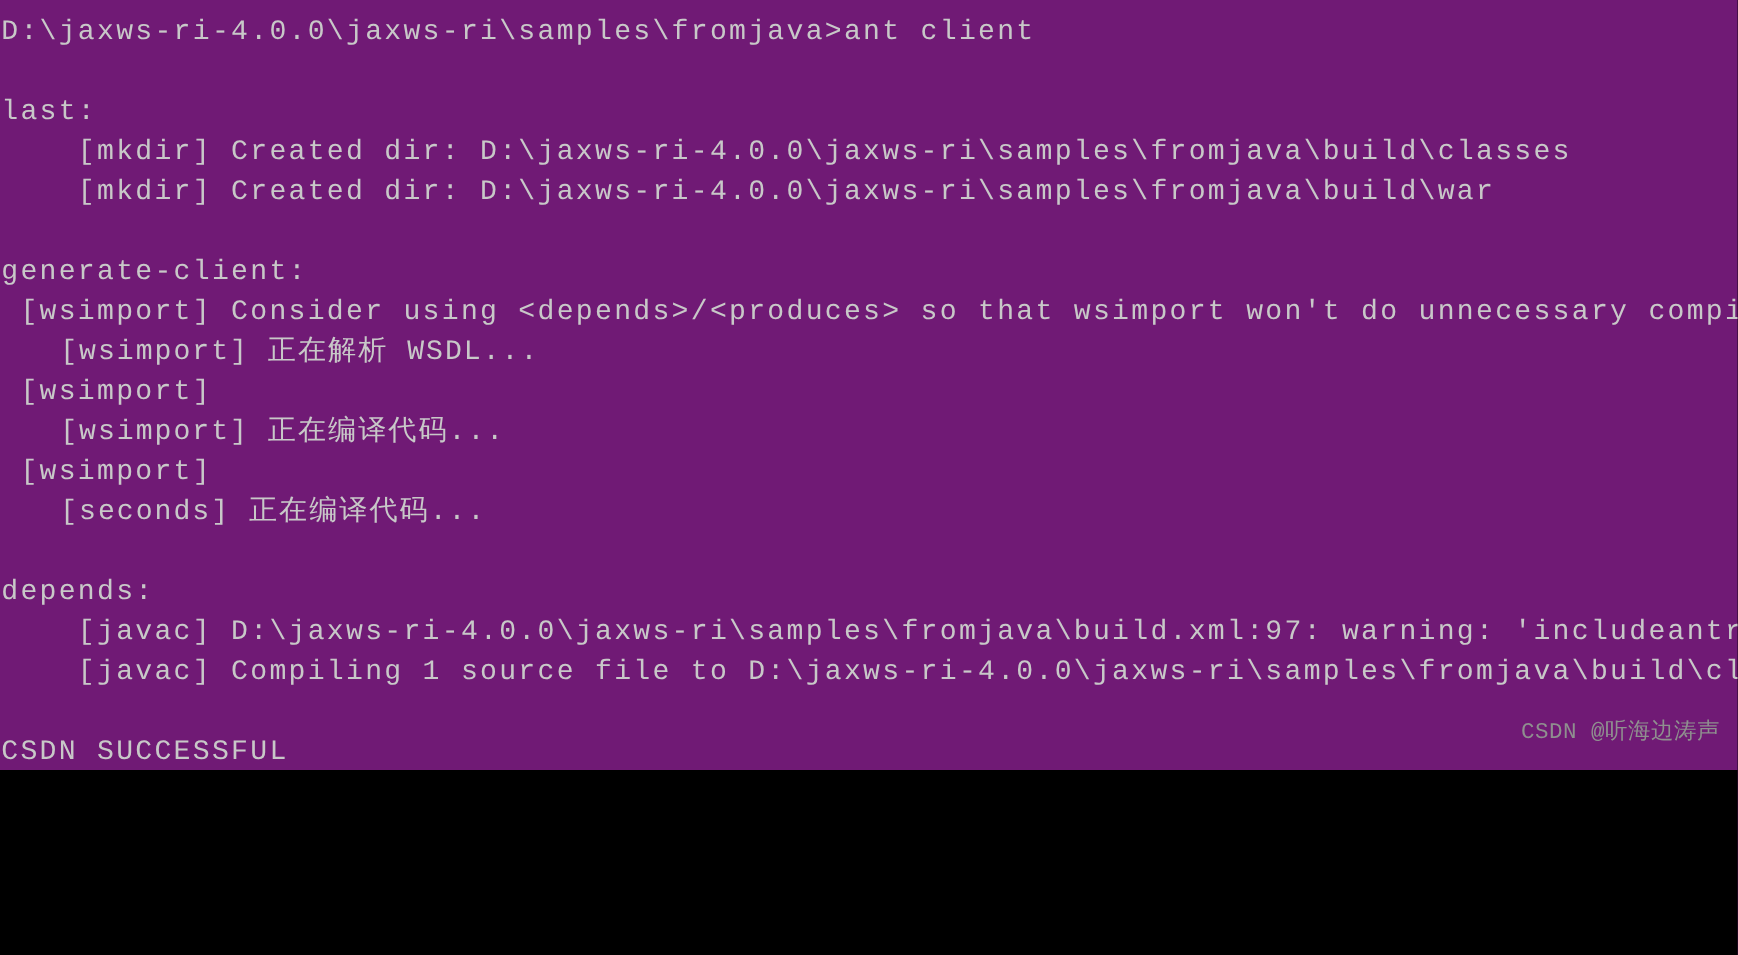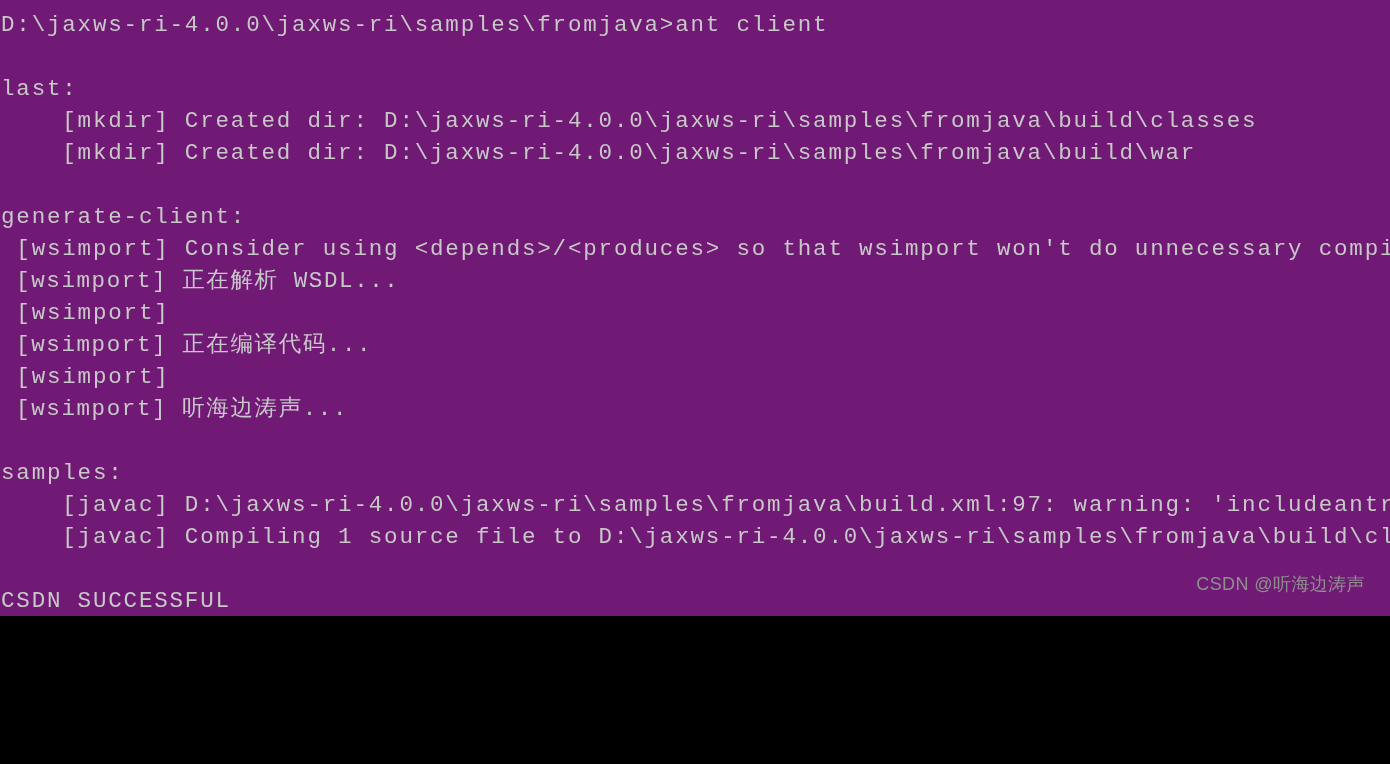--- a/index.html
+++ b/index.html
@@ -48,27 +48,28 @@
     text-overflow: clip;
   }
 
   .line.blank {
     color: transparent;
   }
 
   
   .line.cjk {
     letter-spacing: 1.6px;
+    padding-left: 32px;
   }
 
   #watermark {
     position: absolute;
-    right: 25px;
+    right: 14px;
     bottom: 20px;
-    font-family: Liberation Sans, sans-serif;
+    font-family: Liberation Mono, monospace;
     font-size: 18px;
     color: #8f8f8f;
     letter-spacing: 0.4px;
     white-space: pre;
     user-select: none;
   }
 </style>
 </head>
 <body>
 
@@ -79,23 +80,23 @@
       <div class="line">last:</div>
       <div class="line">    [mkdir] Created dir: D:\jaxws-ri-4.0.0\jaxws-ri\samples\fromjava\build\classes</div>
       <div class="line">    [mkdir] Created dir: D:\jaxws-ri-4.0.0\jaxws-ri\samples\fromjava\build\war</div>
       <div class="line blank"></div>
       <div class="line">generate-client:</div>
       <div class="line"> [wsimport] Consider using &lt;depends&gt;/&lt;produces&gt; so that wsimport won't do unnecessary compilation</div>
       <div class="line cjk"> [wsimport] 正在解析 WSDL...</div>
       <div class="line"> [wsimport] </div>
       <div class="line cjk"> [wsimport] 正在编译代码...</div>
       <div class="line"> [wsimport] </div>
-      <div class="line cjk"> [wsimport] 听海边涛声...</div>
+      <div class="line cjk"> [seconds] 正在编译代码...</div>
       <div class="line blank"></div>
-      <div class="line">samples:</div>
+      <div class="line">depends:</div>
       <div class="line">    [javac] D:\jaxws-ri-4.0.0\jaxws-ri\samples\fromjava\build.xml:97: warning: 'includeantruntime' w</div>
       <div class="line">    [javac] Compiling 1 source file to D:\jaxws-ri-4.0.0\jaxws-ri\samples\fromjava\build\classes</div>
       <div class="line blank"></div>
       <div class="line">CSDN SUCCESSFUL</div>
       <div class="line">Total time: 8 seconds</div>
     </div>
   <div id="watermark">CSDN @听海边涛声</div>
 
 </div>
 

